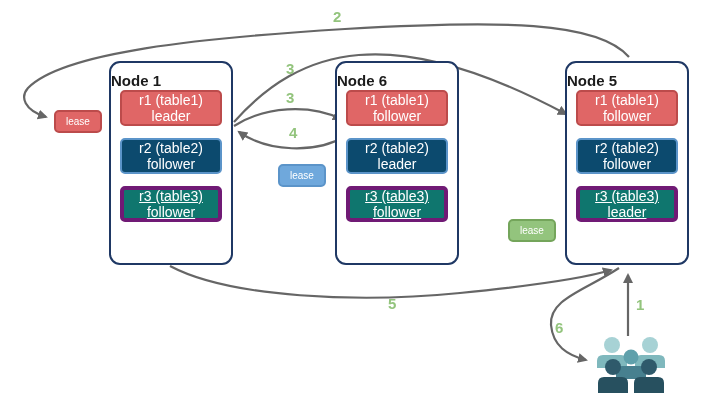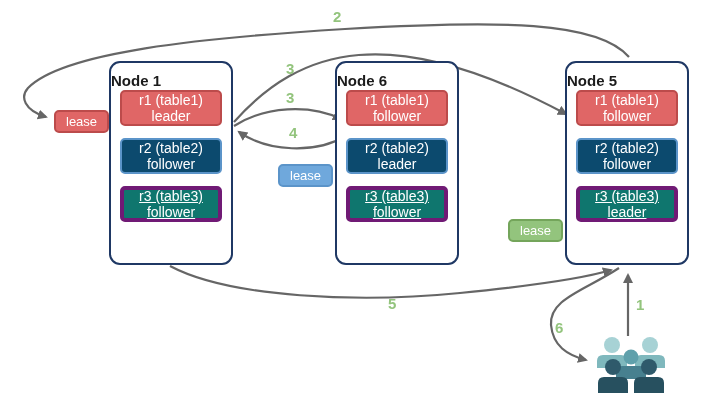--- a/index.html
+++ b/index.html
@@ -20,21 +20,21 @@
     height:36px;margin:0 9px 12px 9px;box-sizing:border-box;border-radius:5px;
     display:flex;flex-direction:column;align-items:center;justify-content:center;
     color:#ffffff;font-size:14px;line-height:16px;text-align:center;
   }
   .rep:first-of-type{margin-top:7px;}
   .rep.red{background:#E06666;border:2px solid #BC4B4B;}
   .rep.blue{background:#0c4a6e;border:2px solid #5B94C9;justify-content:center;}
   .rep.green{background:#0f766e;border:4px solid #701a75;text-decoration:underline;}
   .lease{
     position:absolute;box-sizing:border-box;border-radius:5px;color:#ffffff;
-    font-size:13px;line-height:17px;padding:1px 10px;text-align:center;
+    font-size:10px;line-height:17px;padding:1px 10px;text-align:center;
   }
   .lease.red{left:54px;top:110px;background:#E06666;border:2px solid #BC4B4B;}
   .lease.blue{left:278px;top:164px;background:#6FA8DC;border:2px solid #5B94C9;}
   .lease.green{left:508px;top:219px;background:#93C47D;border:2px solid #74A55B;}
   .step{
     position:absolute;font-size:15px;font-weight:700;color:#93C47D;
   }
   .users{position:absolute;left:595px;top:333px;}
 </style>
 </head>

